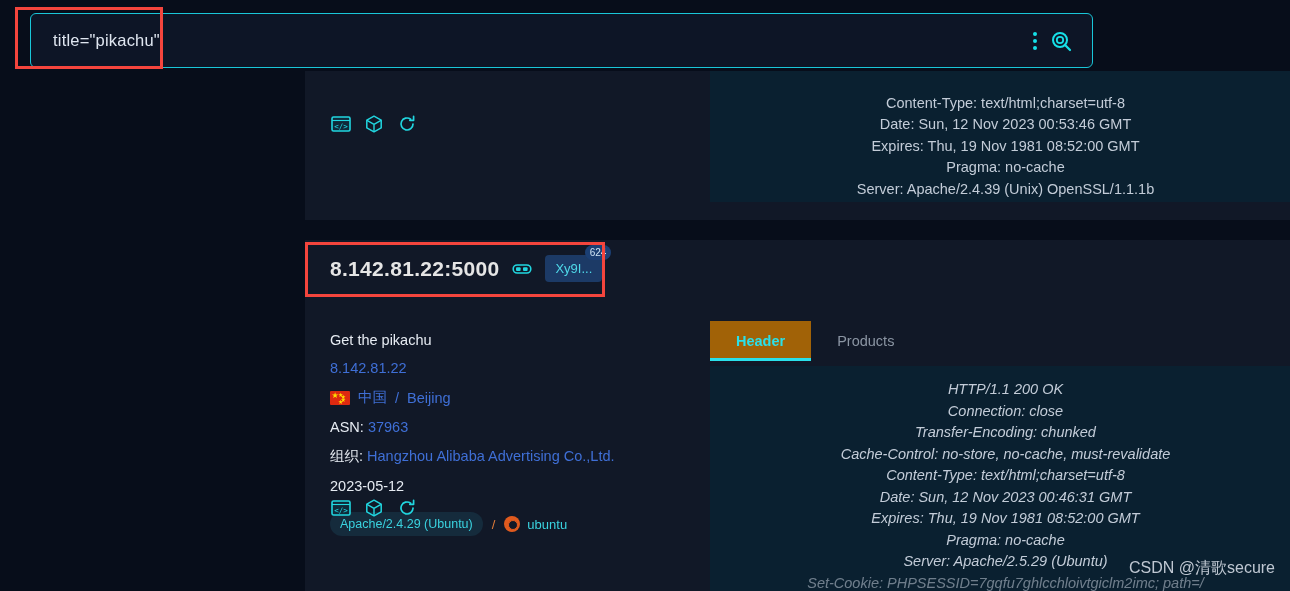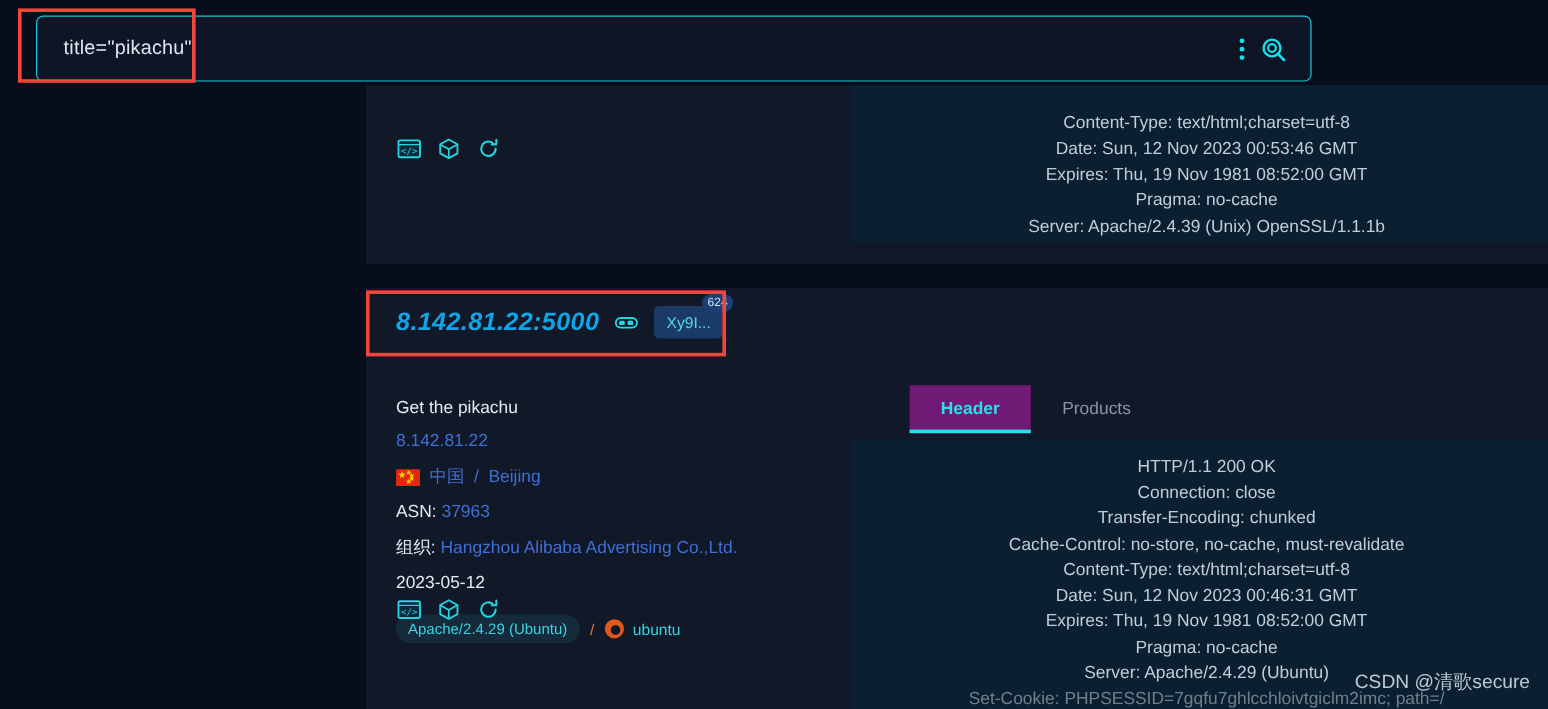--- a/index.html
+++ b/index.html
@@ -70,23 +70,22 @@
     text-align: center;
   }
   .hdr-clip { opacity: .55; }
 
   
   .ip-row {
     position: absolute; left: 0; top: 0; height: 57px;
     display: flex; align-items: center; padding-left: 25px; gap: 13px;
   }
   .ip-text {
-    color: #0ea5e9; font-size: 21px; font-weight: bold; letter-spacing: .3px;
+    color: #e5e5e5; font-size: 21px; font-weight: bold; letter-spacing: .3px;
     cursor: pointer;
-    font-style: italic;
   }
   .badge-wrap { position: relative; display: inline-block; }
   .badge-pill {
     background: #1c3a66; color: #4fd8e8; font-size: 13px;
     padding: 6px 10px 6px 10px; border-radius: 4px; display: inline-block;
     min-width: 52px; text-align: right; cursor: pointer;
   }
   .badge-count {
     position: absolute; right: -9px; top: -10px;
     background: #1b3f74; color: #cfe4f5; font-size: 10px;
@@ -129,29 +128,29 @@
   }
   .tag-os-label { color: #3ad3e0; font-size: 13px; cursor: pointer; }
 
   
   .tabs { position: absolute; left: 405px; top: 81px; display: flex; }
   .tab {
     padding: 12px 26px; font-size: 14.5px; cursor: pointer;
     color: #8b95a3; position: relative;
   }
   .tab.active {
-    color: #2ae0ea; font-weight: bold; background: #701a75; margin-left: 48px;
+    color: #2ae0ea; font-weight: bold; background: #a16207;
   }
   .tab.active::after {
     content: ""; position: absolute; left: 0; right: 0; bottom: 0;
     height: 3px; background: #2ae0ea;
   }
   .hdr-panel-main {
     position: absolute; left: 405px; top: 126px; right: 0; bottom: 0;
-    background: #0a2030; overflow: hidden; padding: 13px 0 0 11px;
+    background: #0a2030; overflow: hidden; padding: 13px 0 0 11px; font-style: italic;
   }
 
   
   .watermark {
     position: absolute; right: 15px; bottom: 12px;
     color: #cfd6e0; font-size: 16px; opacity: .92;
   }
 </style>
 </head>
 <body>
@@ -295,21 +294,21 @@
 
     <div class="hdr-panel-main">
       <div class="hdr-line">HTTP/1.1 200 OK</div>
       <div class="hdr-line">Connection: close</div>
       <div class="hdr-line">Transfer-Encoding: chunked</div>
       <div class="hdr-line">Cache-Control: no-store, no-cache, must-revalidate</div>
       <div class="hdr-line">Content-Type: text/html;charset=utf-8</div>
       <div class="hdr-line">Date: Sun, 12 Nov 2023 00:46:31 GMT</div>
       <div class="hdr-line">Expires: Thu, 19 Nov 1981 08:52:00 GMT</div>
       <div class="hdr-line">Pragma: no-cache</div>
-      <div class="hdr-line">Server: Apache/2.4.29 (Ubuntu)</div>
+      <div class="hdr-line">Server: Apache/2.5.29 (Ubuntu)</div>
       <div class="hdr-line hdr-clip">Set-Cookie: PHPSESSID=7gqfu7ghlcchloivtgiclm2imc; path=/</div>
     </div>
   </div>
 
   <div class="annot annot-search"></div>
   <div class="annot annot-ip"></div>
 
   <div class="watermark">CSDN @清歌secure</div>
 </div>
 

